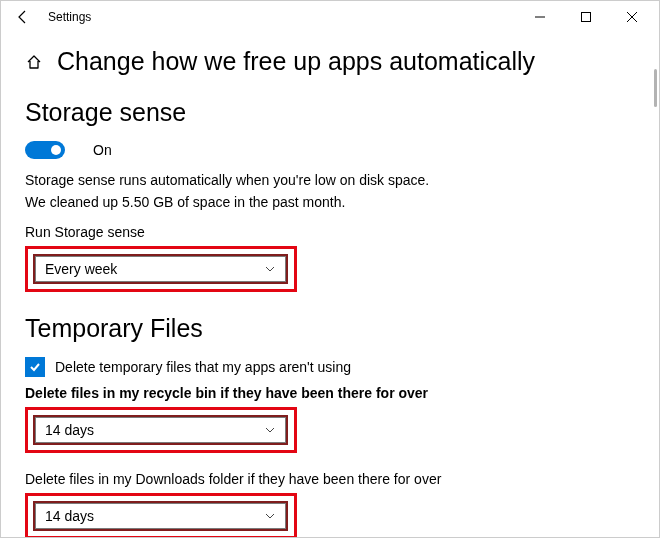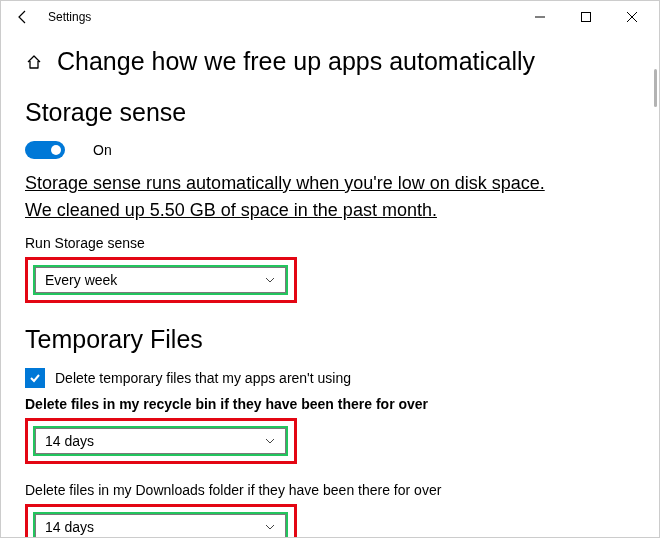--- a/index.html
+++ b/index.html
@@ -71,30 +71,30 @@
       border-radius: 10px;
       position: relative;
     }
     .toggle .knob {
       position: absolute;
       width: 10px; height: 10px;
       background: #fff;
       border-radius: 50%;
       top: 4px; right: 4px;
     }
-    .desc-text { font-size: 18px; line-height: 1.4; color: #000; margin-bottom: 2px; text-decoration: underline; }
+    .desc-text { font-size: 14px; line-height: 1.4; color: #000; margin-bottom: 2px; }
     .field-label { font-size: 14px; margin-top: 12px; margin-bottom: 6px; }
     .dropdown {
       display: flex;
       justify-content: space-between;
       align-items: center;
       width: 255px;
       height: 30px;
       background: #fff;
-      border: 2px solid #22c55e;
+      border: 2px solid #7f1d1d;
       box-shadow: 1px 1px 0 #7a7a7a inset, -1px -1px 0 #7a7a7a inset;
       padding: 0 10px;
       font-size: 14px;
     }
     .highlight-box {
       border: 3px solid #e30613;
       padding: 5px 5px;
       width: 272px;
       margin-bottom: 18px;
     }

